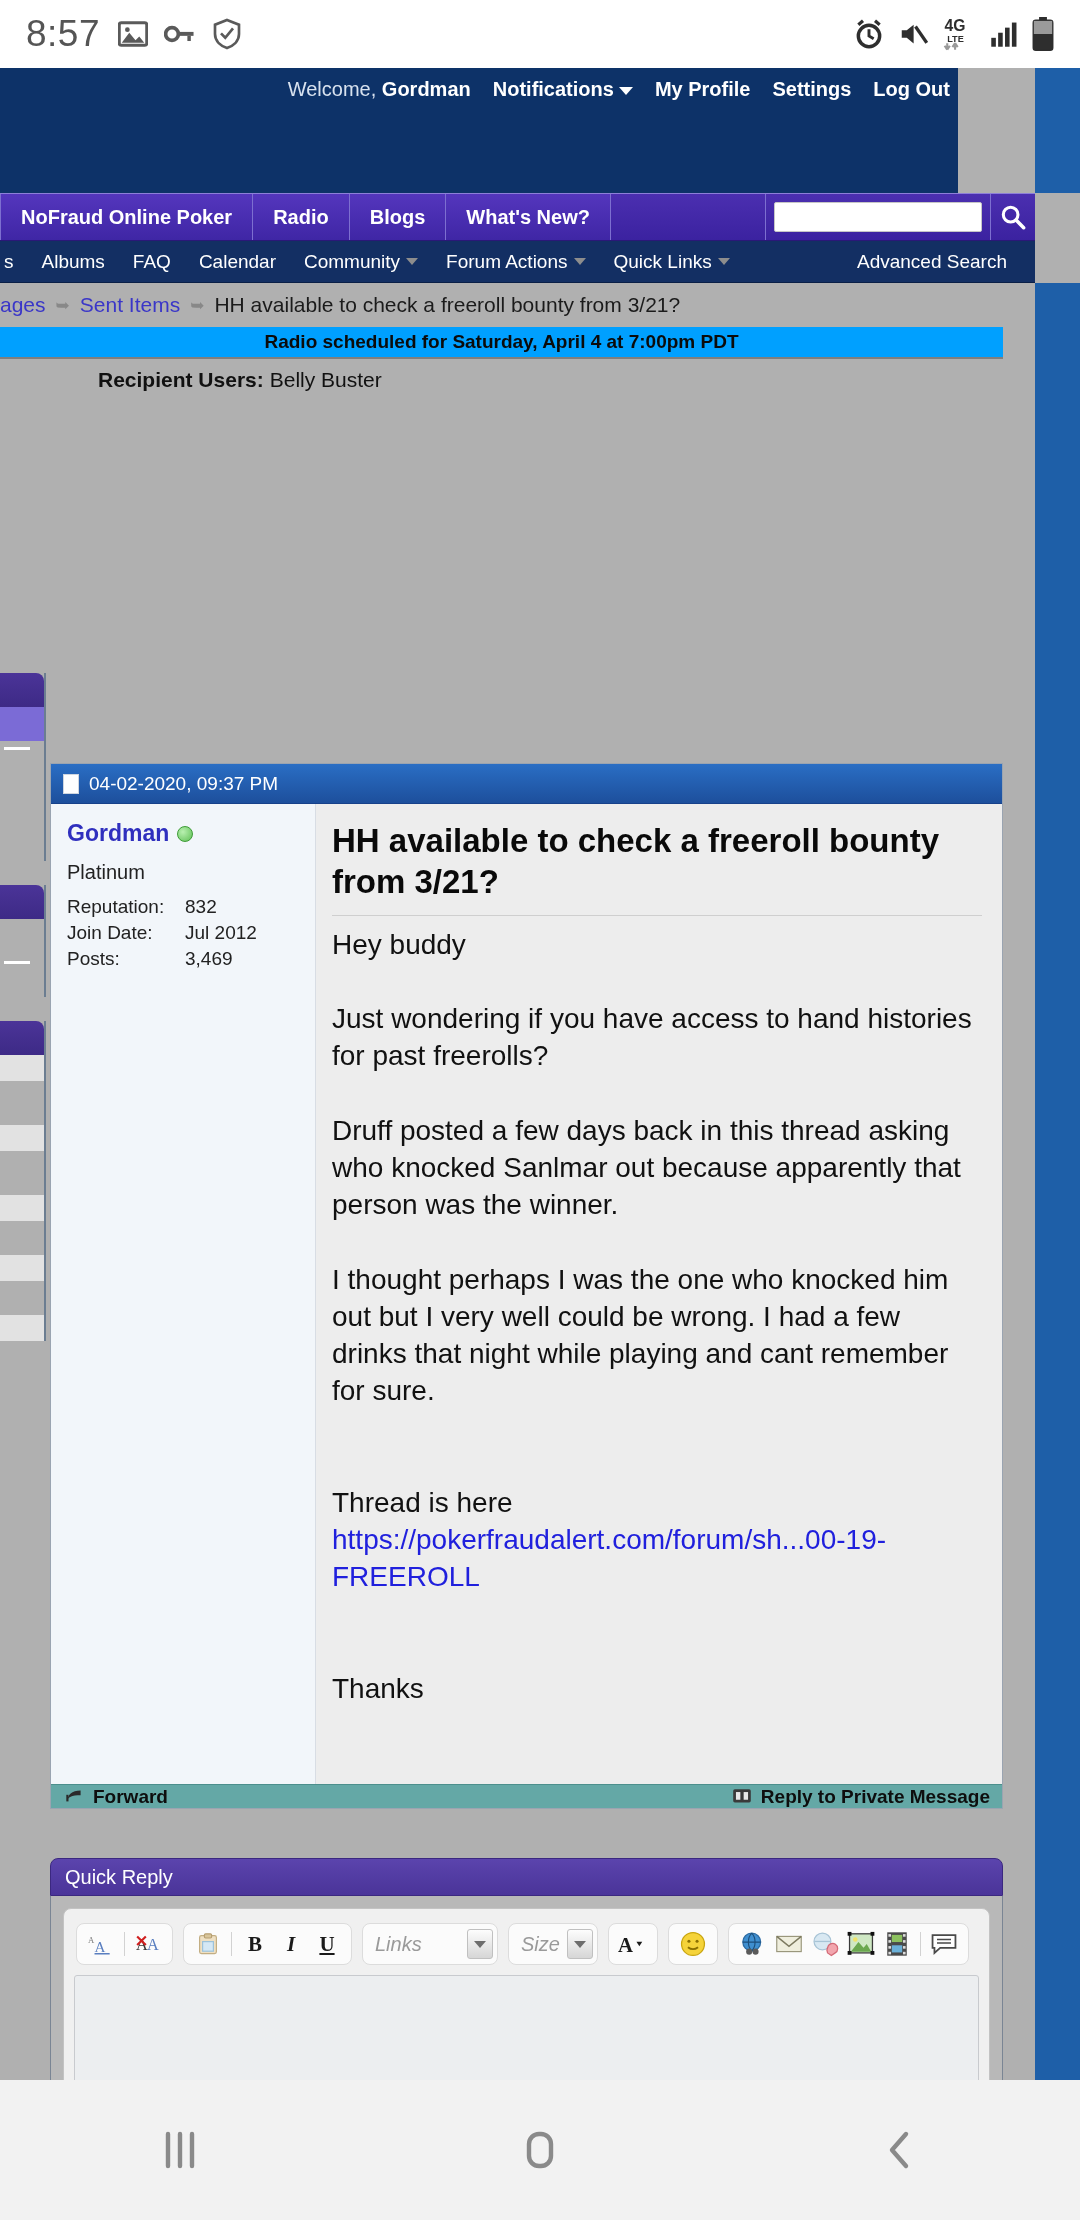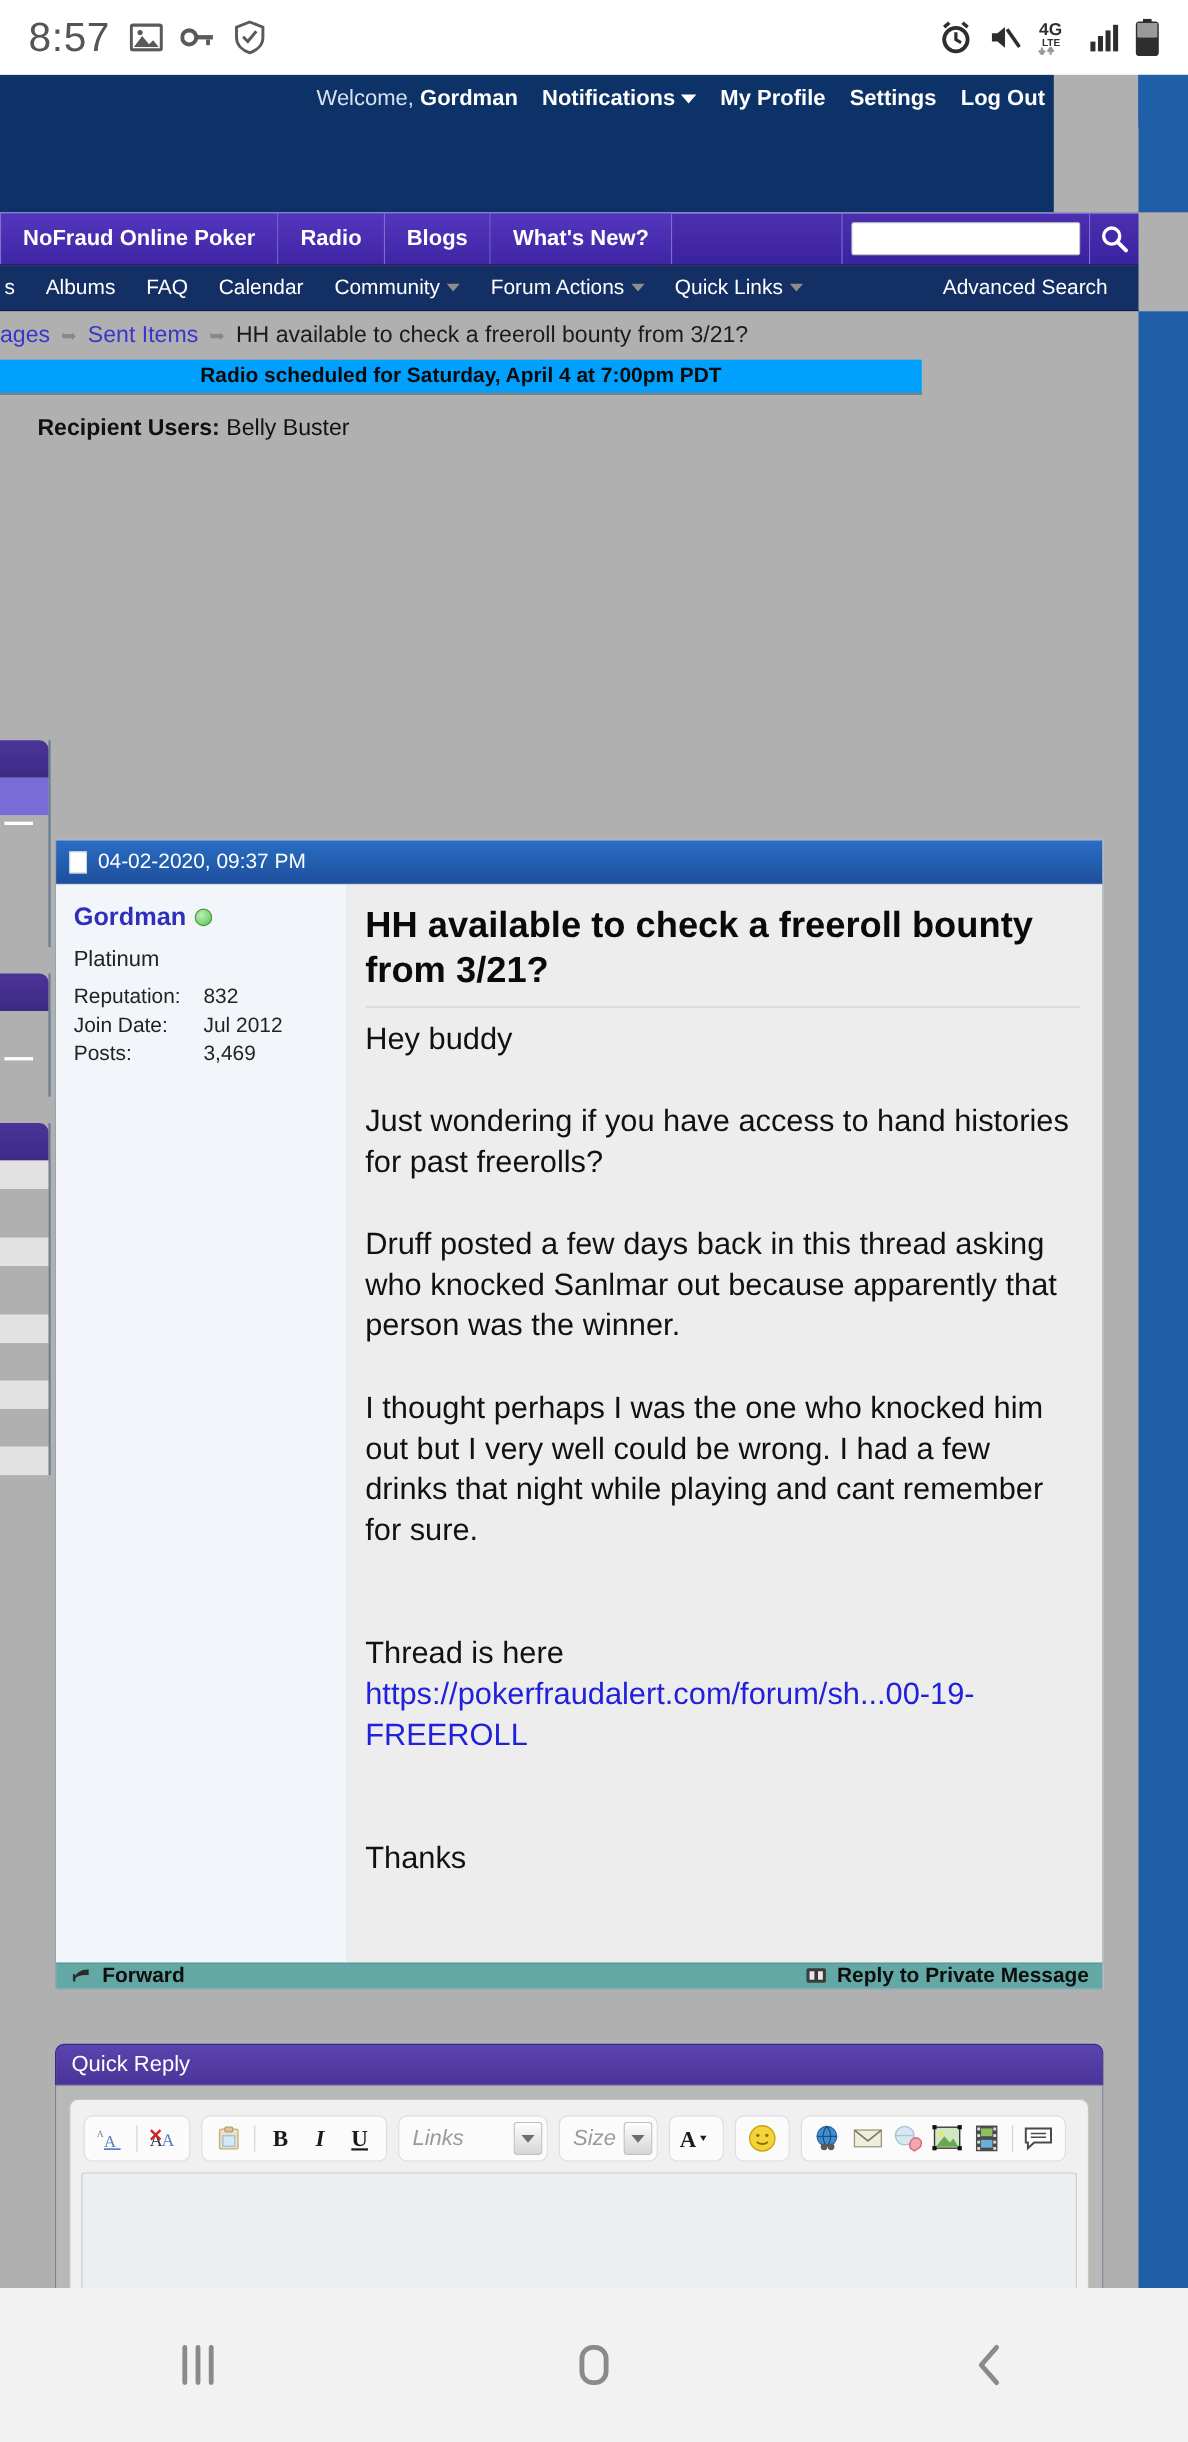--- a/index.html
+++ b/index.html
@@ -114,31 +114,31 @@
 
   .breadcrumb{
     height:44px; display:flex; align-items:center;
     font-size:21px; color:#1b1b1b; padding-left:0; gap:4px;
   }
   .crumb-link{ color:#3a36c8; }
   .crumb-arrow{ color:#888; font-size:17px; padding:0 6px; }
   .crumb-current{ color:#1b1b1b; }
 
   .radio-banner{
-    width:838px; height:32px; margin-left:0;
+    width:1003px; height:32px; margin-left:0;
     background:#00a0ff;
     display:flex; align-items:center; justify-content:center;
     font-size:19px; font-weight:700; color:#0b0b0b;
     border-bottom:2px solid #7f7f7f;
     text-align:right;
   }
 
   .recipient-row{
-    height:42px; display:flex; align-items:flex-end;
-    font-size:21px; color:#111; padding-left:34px;
+    height:42px; display:flex; align-items:center;
+    font-size:21px; color:#111; padding-left:98px;
   }
   .recipient-row b{ font-weight:700; }
   .recipient-row span{ font-weight:400; margin-left:6px; }
 
   
   .leftstrip{ position:absolute; left:0; top:390px; width:46px; }
   .ls-block{
     width:46px; background:#b0b0b0; border-right:2px solid #6b7d91;
     margin-bottom:24px;
   }

